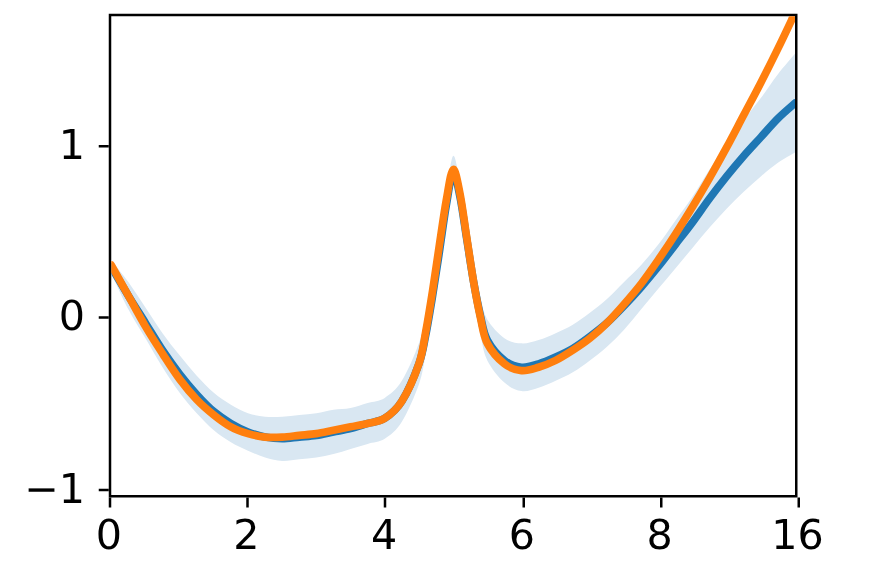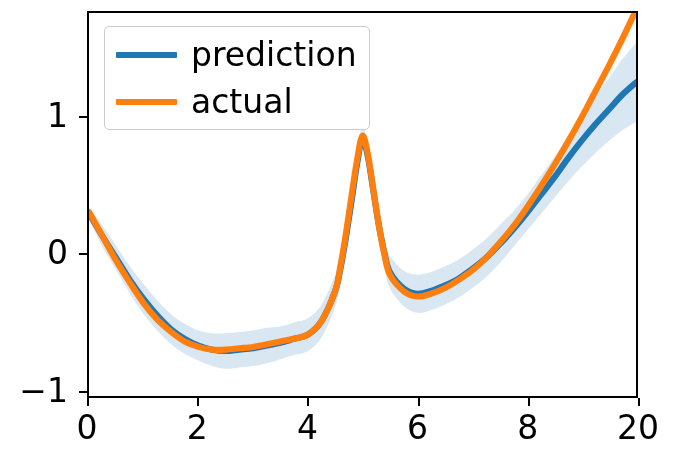--- a/index.html
+++ b/index.html
@@ -127,33 +127,23 @@
       <div class="xticklabel" style="left: 87px;">0</div>
       <div class="xtick" style="left: 197.2px;"></div>
       <div class="xticklabel" style="left: 197.2px;">2</div>
       <div class="xtick" style="left: 307.4px;"></div>
       <div class="xticklabel" style="left: 307.4px;">4</div>
       <div class="xtick" style="left: 417.6px;"></div>
       <div class="xticklabel" style="left: 417.6px;">6</div>
       <div class="xtick" style="left: 527.8px;"></div>
       <div class="xticklabel" style="left: 527.8px;">8</div>
       <div class="xtick" style="left: 638px;"></div>
-      <div class="xticklabel" style="left: 638px;">20</div>
+      <div class="xticklabel" style="left: 638px;">16</div>
       <div class="ytick" style="top: 115.669px;"></div>
       <div class="yticklabel" style="top: 115.669px;">1</div>
       <div class="ytick" style="top: 253.391px;"></div>
       <div class="yticklabel" style="top: 253.391px;">0</div>
       <div class="ytick" style="top: 391.114px;"></div>
       <div class="yticklabel" style="top: 391.114px;">−1</div>
     </div>
 
-  <div id="legend">
-    <div class="legend-entry">
-      <span class="legend-swatch" style="background:#1f77b4"></span>
-      <span class="legend-label">prediction</span>
-    </div>
-    <div class="legend-entry">
-      <span class="legend-swatch" style="background:#ff7f0e"></span>
-      <span class="legend-label">actual</span>
-    </div>
-  </div>
 
 </div>
 
 </body></html>

